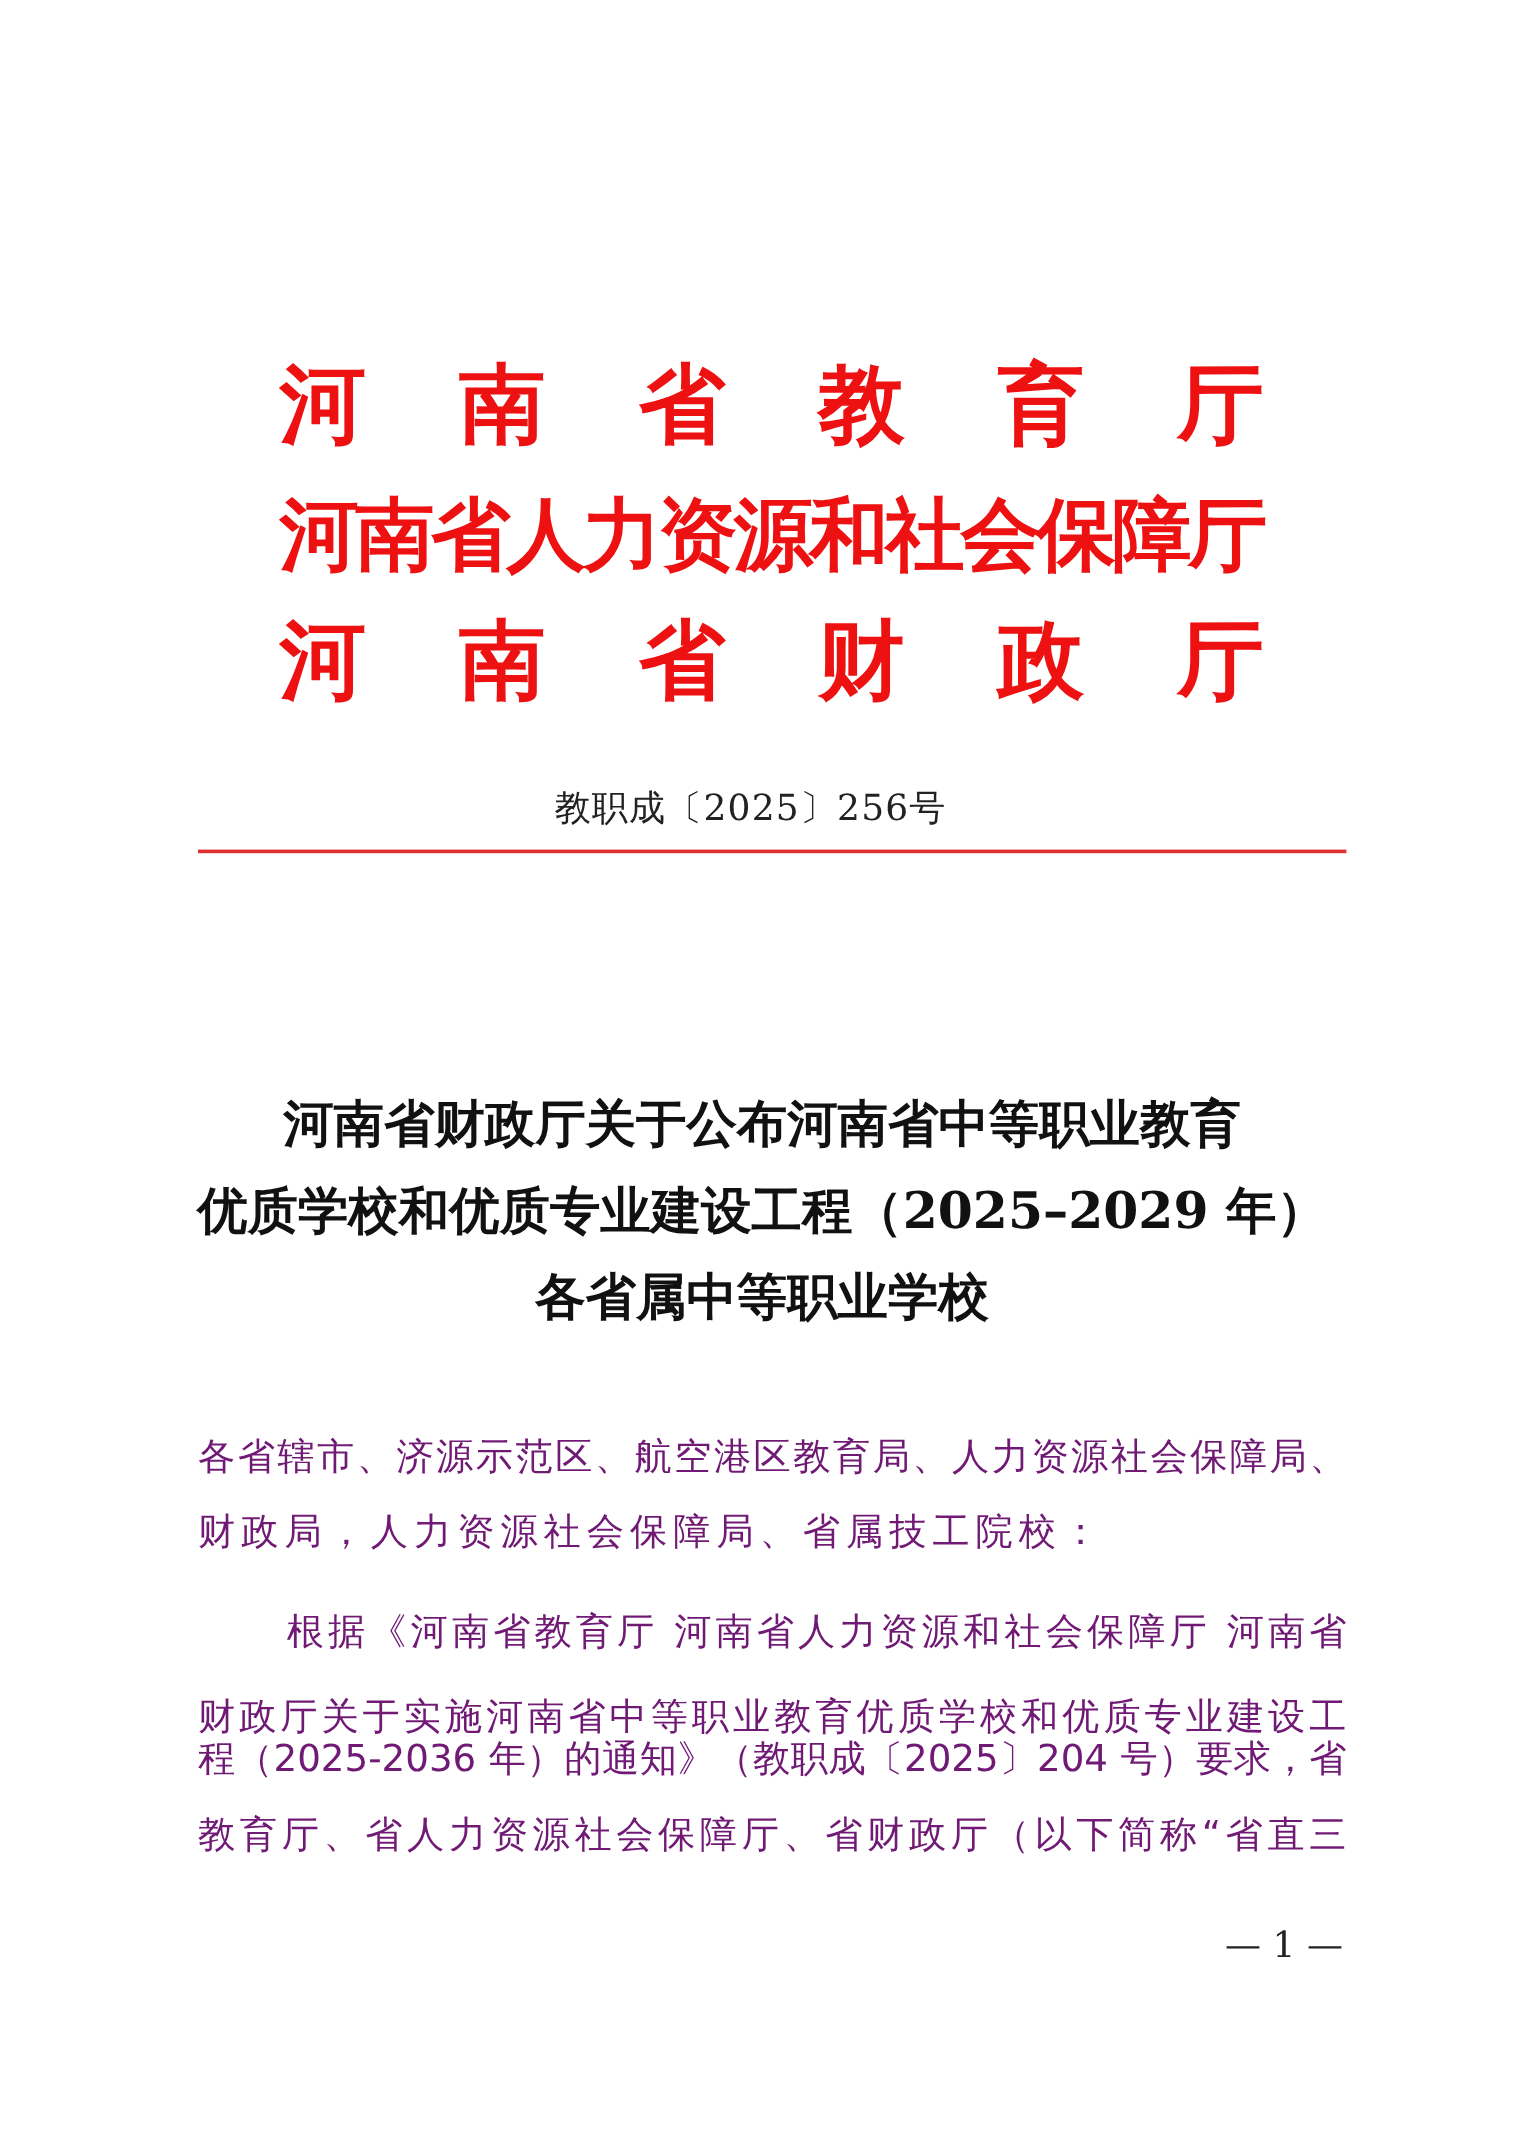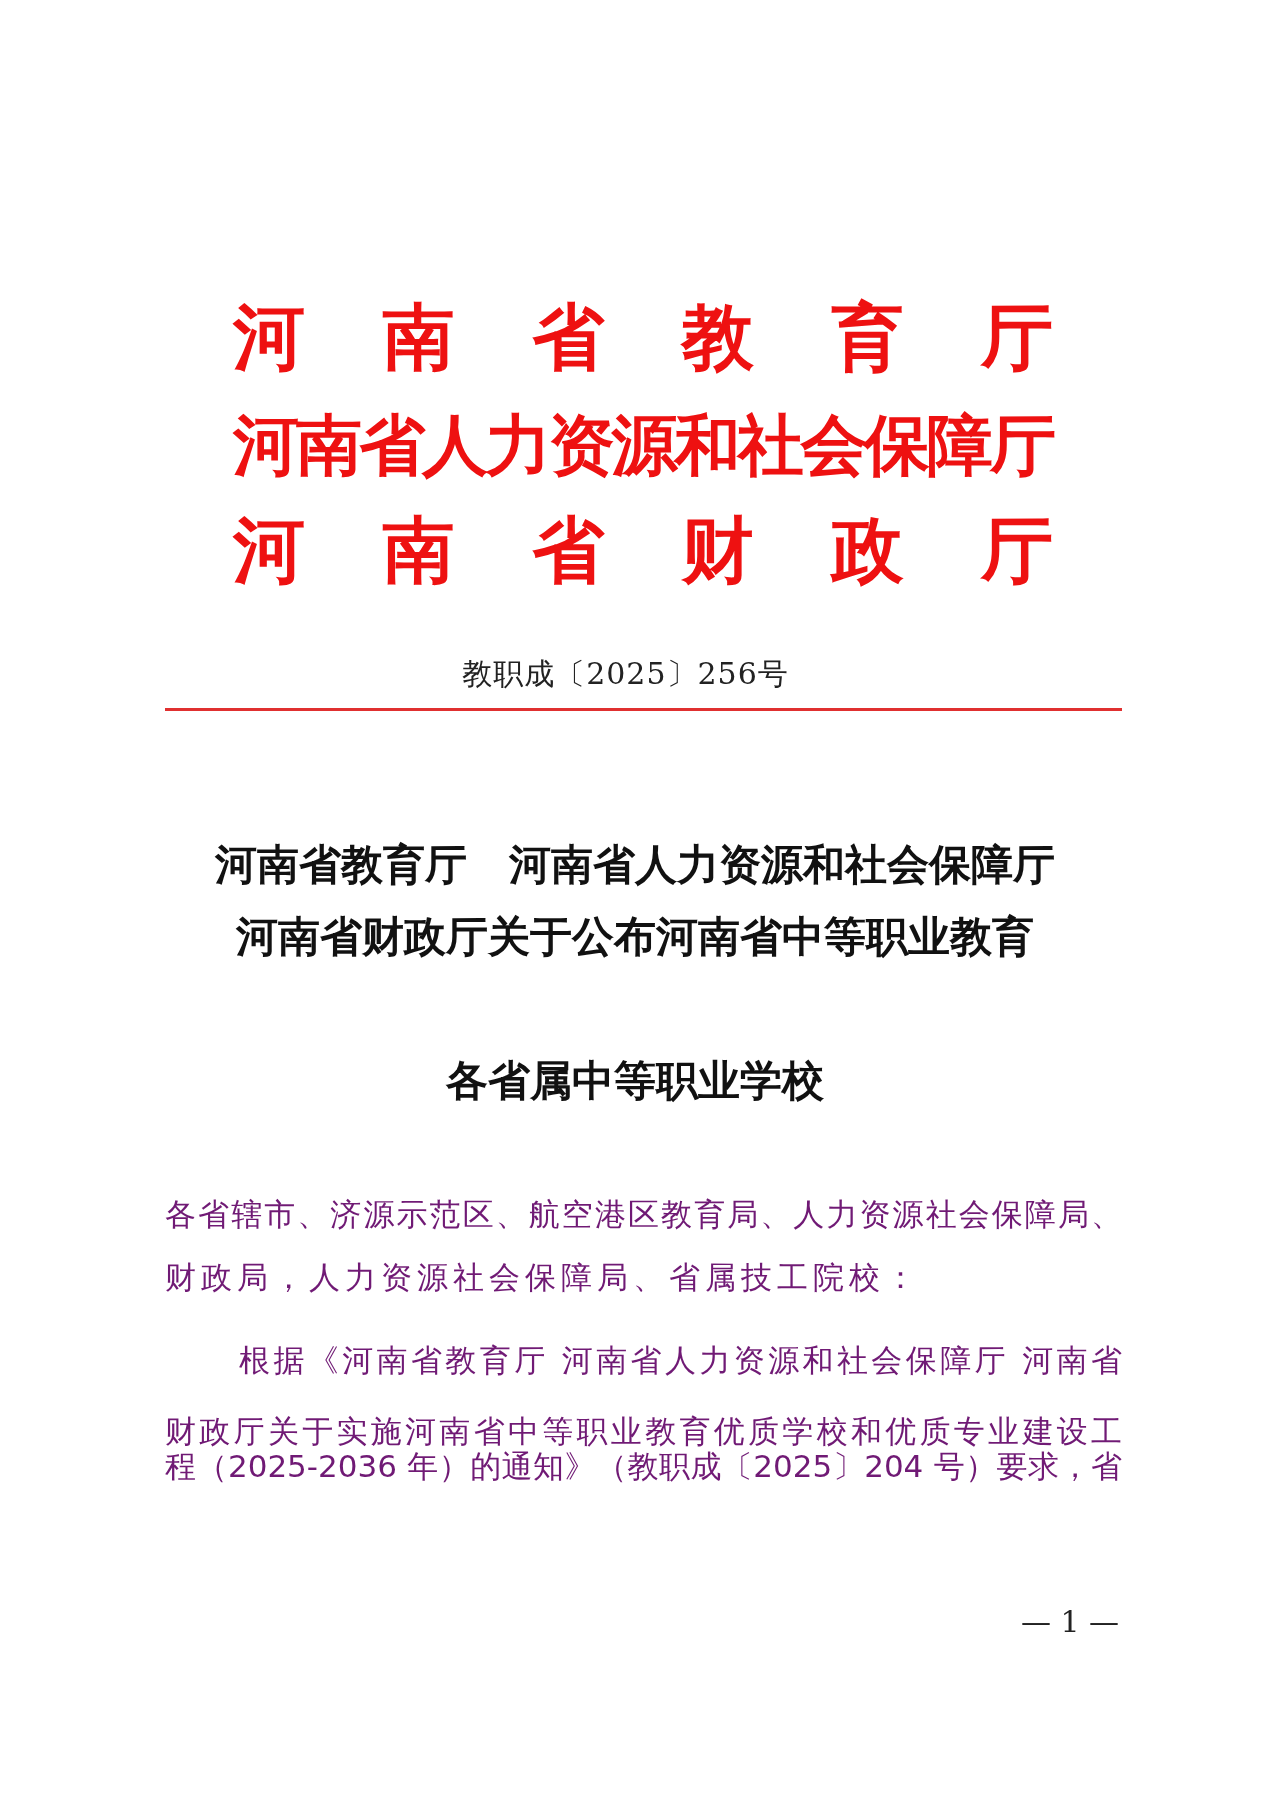--- a/index.html
+++ b/index.html
@@ -57,24 +57,25 @@
     <span>南</span>
     <span>省</span>
     <span>财</span>
     <span>政</span>
     <span>厅</span>
   </div>
 
   <div class="doc-number">教职成〔2025〕256号</div>
   <div class="red-rule"></div>
 
-  <div class="title-line" style="top:840px;">河南省教育厅　河南省人力资源和社会保障厅</div>
   <div class="title-line" style="top:912px;">河南省财政厅关于公布河南省中等职业教育</div>
+  <div class="title-line" style="top:984px;">优质学校和优质专业建设工程（2025–2029 年）</div>
   <div class="title-line" style="top:1056px;">各省属中等职业学校</div>
 
   <div class="body-line" style="top:1194px;">各省辖市、济源示范区、航空港区教育局、人力资源社会保障局、</div>
   <div class="body-line nojust" style="top:1257px;">财政局，人力资源社会保障局、省属技工院校：</div>
   <div class="body-line indent" style="top:1320px;margin-top:20px;">根据《河南省教育厅 河南省人力资源和社会保障厅 河南省</div>
   <div class="body-line" style="top:1411px;">财政厅关于实施河南省中等职业教育优质学校和优质专业建设工</div>
   <div class="body-line" style="top:1446px;">程（2025-2036 年）的通知》（教职成〔2025〕204 号）要求，省</div>
+  <div class="body-line" style="top:1509px;">教育厅、省人力资源社会保障厅、省财政厅（以下简称“省直三</div>
 
   <div class="page-number">— 1 —</div>
 </div>
 
 </body></html>

